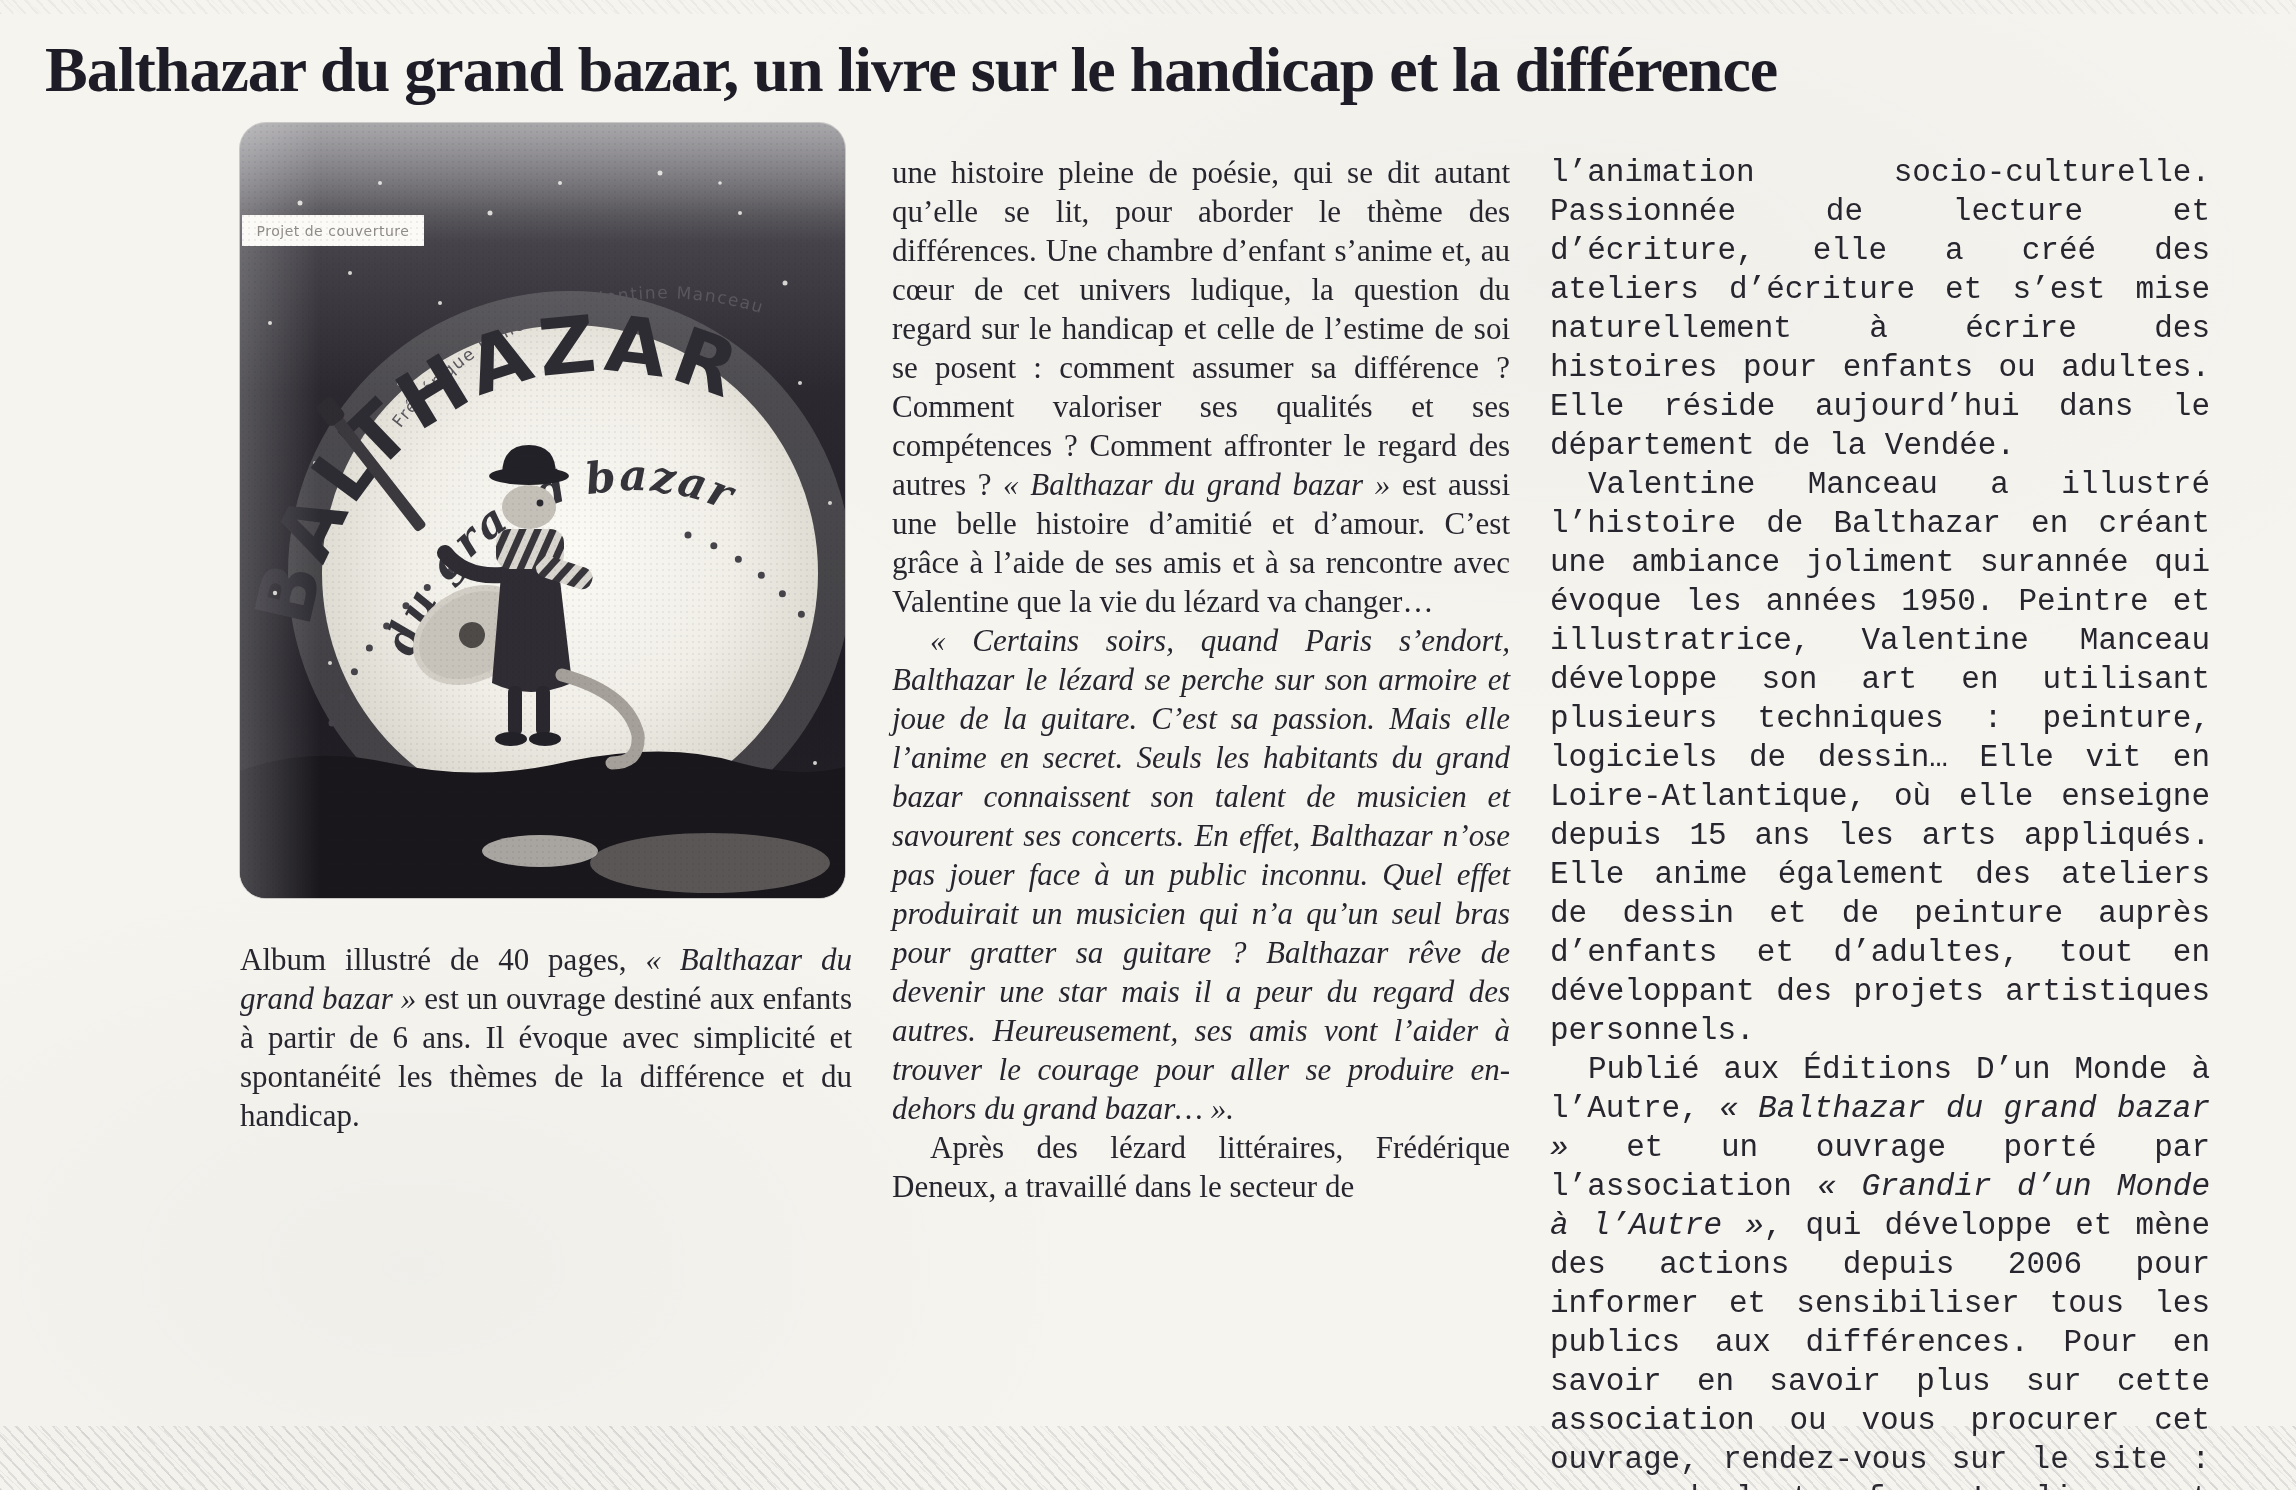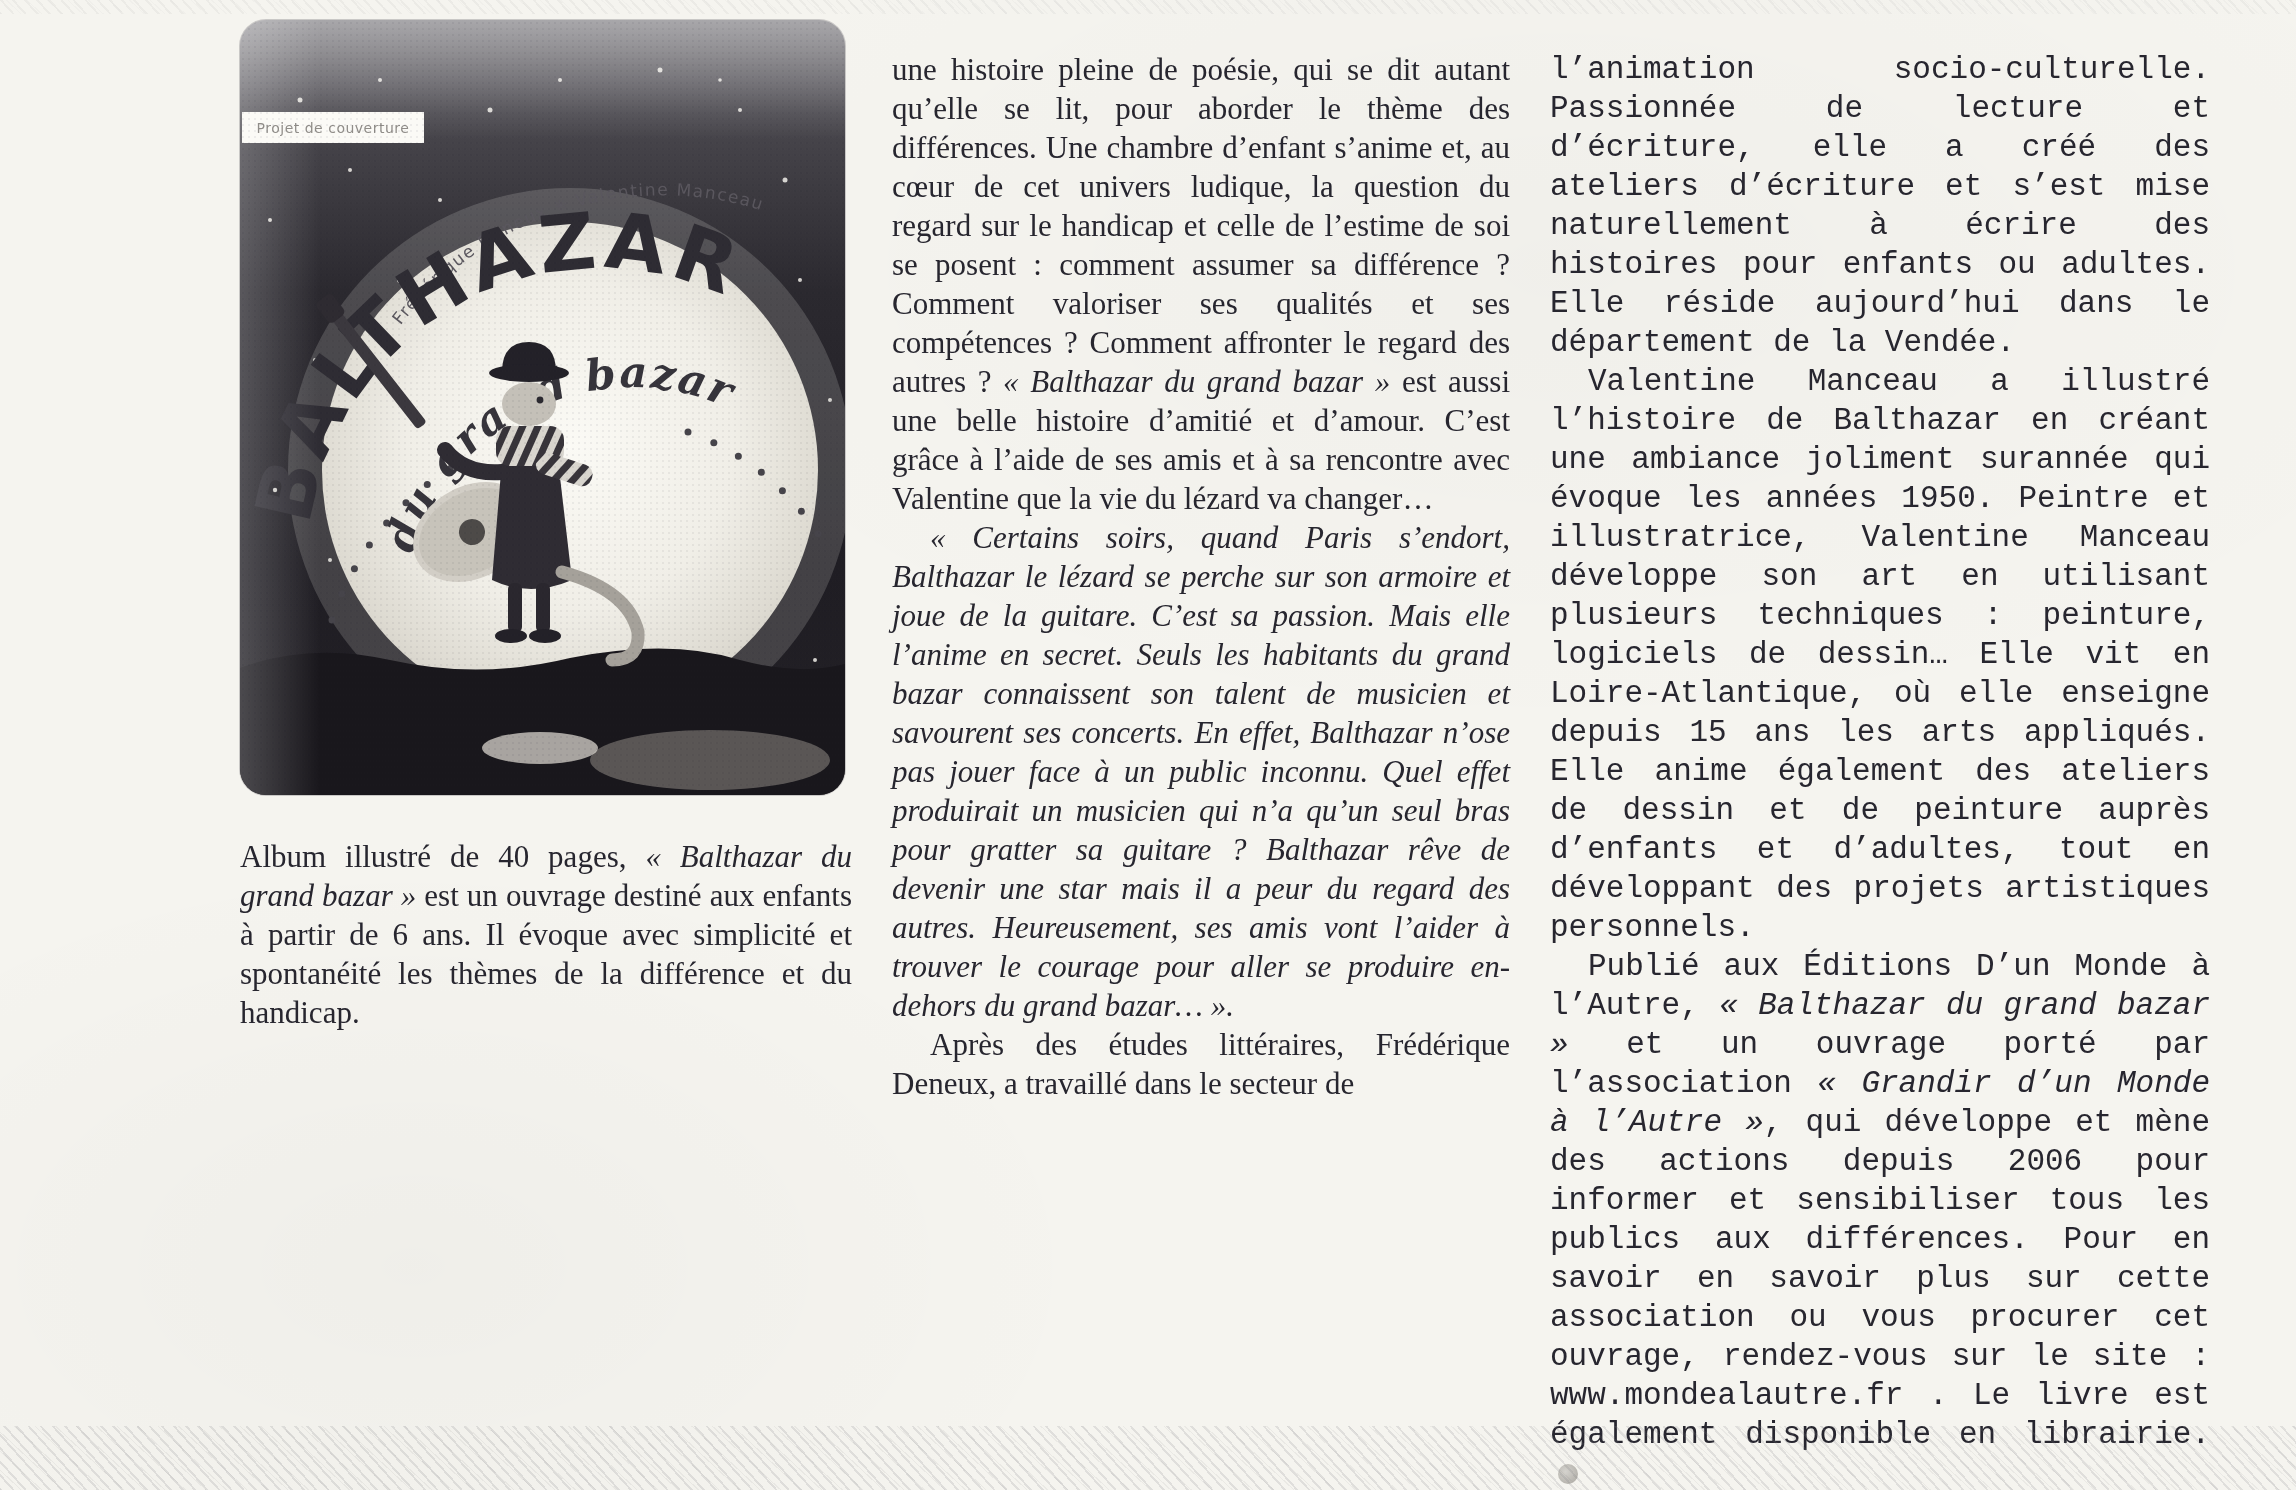--- a/index.html
+++ b/index.html
@@ -38,20 +38,21 @@
     background:radial-gradient(circle at 38% 38%, #cfcdc8, #9d9a93);
     vertical-align:-2px;margin-left:8px;opacity:.85;}
 </style>
 </head>
 <body>
 
 <div class="page">
 
   <div class="scan-hatch top"></div>
 
+  <h1 class="headline">Balthazar du grand bazar, un livre sur le handicap et la différence</h1>
 
   <div class="columns">
 
     <div class="col col1">
       <figure class="cover">
         <svg viewBox="0 0 605 775">
           <defs>
             <linearGradient id="skyGrad" x1="0" y1="0" x2="0" y2="1">
               <stop offset="0" stop-color="#7a787d"></stop>
               <stop offset="0.12" stop-color="#4a484e"></stop>
@@ -178,21 +179,21 @@
           <rect width="605" height="775" fill="url(#halftone)"></rect>
         </svg>
       </figure>
 
       <p><span>Album illustré de 40 pages, </span><span class="it">« Balthazar du grand bazar »</span><span> est un ouvrage destiné aux enfants à partir de 6 ans. Il évoque avec simplicité et spontanéité les thèmes de la différence et du handicap.</span></p>
     </div>
 
     <div class="col col2">
       <p><span>une histoire pleine de poésie, qui se dit autant qu’elle se lit, pour aborder le thème des différences. Une chambre d’enfant s’anime et, au cœur de cet univers ludique, la question du regard sur le handicap et celle de l’estime de soi se posent : comment assumer sa différence ? Comment valoriser ses qualités et ses compétences ? Comment affronter le regard des autres ? </span><span class="it">« Balthazar du grand bazar »</span><span> est aussi une belle histoire d’amitié et d’amour. C’est grâce à l’aide de ses amis et à sa rencontre avec Valentine que la vie du lézard va changer…</span></p>
       <p class="indent it">« Certains soirs, quand Paris s’endort, Balthazar le lézard se perche sur son armoire et joue de la guitare. C’est sa passion. Mais elle l’anime en secret. Seuls les habitants du grand bazar connaissent son talent de musicien et savourent ses concerts. En effet, Balthazar n’ose pas jouer face à un public inconnu. Quel effet produirait un musicien qui n’a qu’un seul bras pour gratter sa guitare ? Balthazar rêve de devenir une star mais il a peur du regard des autres. Heureusement, ses amis vont l’aider à trouver le courage pour aller se produire en-dehors du grand bazar… ».</p>
-      <p class="indent">Après des études littéraires, Frédérique Deneux, a travaillé dans le secteur de</p>
+      <p class="indent">Après des lézard littéraires, Frédérique Deneux, a travaillé dans le secteur de</p>
     </div>
 
     <div class="col col3">
       <p>l’animation socio-culturelle. Passionnée de lecture et d’écriture, elle a créé des ateliers d’écriture et s’est mise naturellement à écrire des histoires pour enfants ou adultes. Elle réside aujourd’hui dans le département de la Vendée.</p>
       <p class="indent">Valentine Manceau a illustré l’histoire de Balthazar en créant une ambiance joliment surannée qui évoque les années 1950. Peintre et illustratrice, Valentine Manceau développe son art en utilisant plusieurs techniques : peinture, logiciels de dessin… Elle vit en Loire-Atlantique, où elle enseigne depuis 15 ans les arts appliqués. Elle anime également des ateliers de dessin et de peinture auprès d’enfants et d’adultes, tout en développant des projets artistiques personnels.</p>
       <p class="indent"><span>Publié aux Éditions D’un Monde à l’Autre, </span><span class="it">« Balthazar du grand bazar »</span><span> et un ouvrage porté par l’association </span><span class="it">« Grandir d’un Monde à l’Autre »</span><span>, qui développe et mène des actions depuis 2006 pour informer et sensibiliser tous les publics aux différences. Pour en savoir en savoir plus sur cette association ou vous procurer cet ouvrage, rendez-vous sur le site : www.mondealautre.fr . Le livre est également disponible en librairie.</span><span class="end-dot"></span></p>
     </div>
 
   </div>
 

